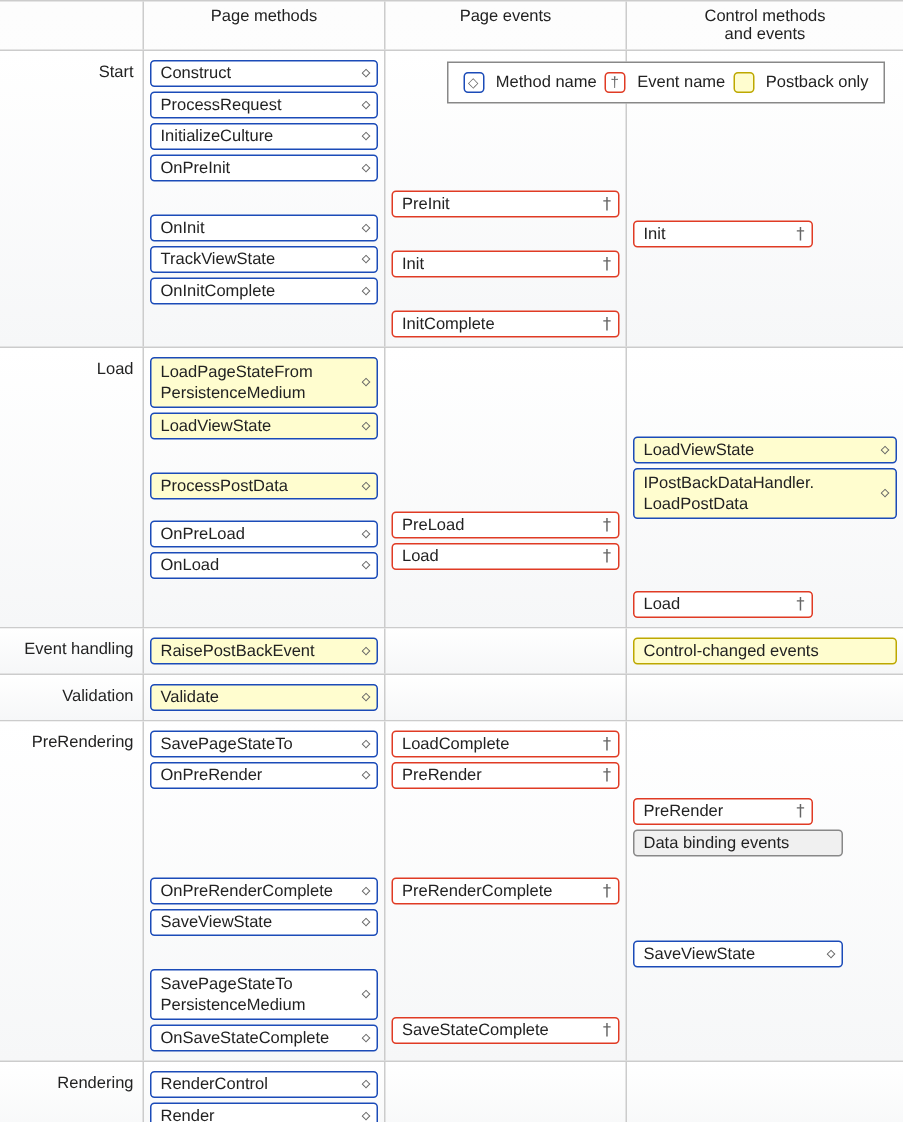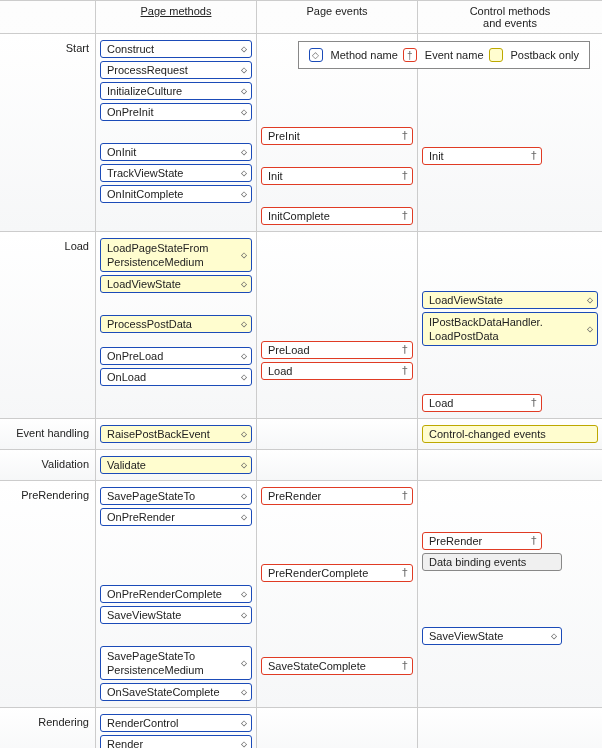--- a/index.html
+++ b/index.html
@@ -22,21 +22,21 @@
   .colheads {
     display: flex;
     border-bottom: 1px solid #ccc;
   }
   .colheads > div {
     text-align: center;
     padding: 4px 2px;
     border-right: 1px solid #ccc;
   }
   .colheads > div:first-child { width: 96px; }
-  .colheads > div:nth-child(2) { width: 161px; text-decoration: underline; }
+  .colheads > div:nth-child(2) { width: 161px; }
   .colheads > div:nth-child(3) { width: 161px;}
   .colheads > div:nth-child(4) { width: 184px; border-right: none;}
   .section {
     display: flex;
     border-bottom: 1px solid #ccc;
     background: linear-gradient(#fff,#f6f7f8);
   }
   .section:last-child { border-bottom: none; }
   .phase {
     width: 96px;
@@ -314,20 +314,24 @@
 PersistenceMedium</span>
           <span class="marker"></span>
         </div>
       <div class="item method">
           <span>OnSaveStateComplete</span>
           <span class="marker"></span>
         </div>
     </div>
     <div class="col b">
       <div class="item evt">
+          <span>LoadComplete</span>
+          <span class="marker"></span>
+        </div>
+      <div class="item evt">
           <span>PreRender</span>
           <span class="marker"></span>
         </div>
       <div class="spacer-lg"></div>
       <div class="spacer"></div>
       <div class="item evt">
           <span>PreRenderComplete</span>
           <span class="marker"></span>
         </div>
       <div style="height:69px"></div>

